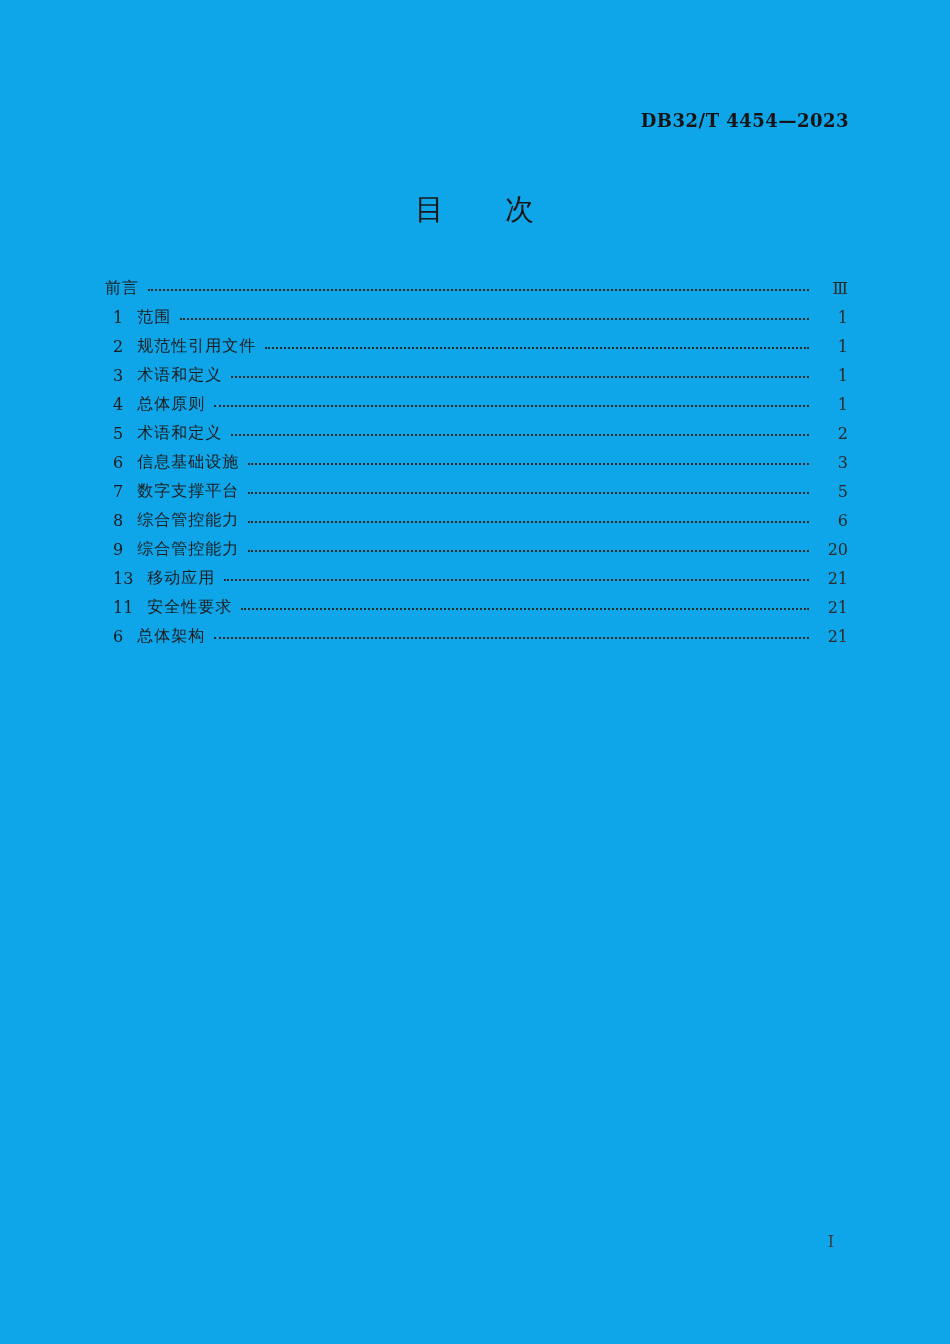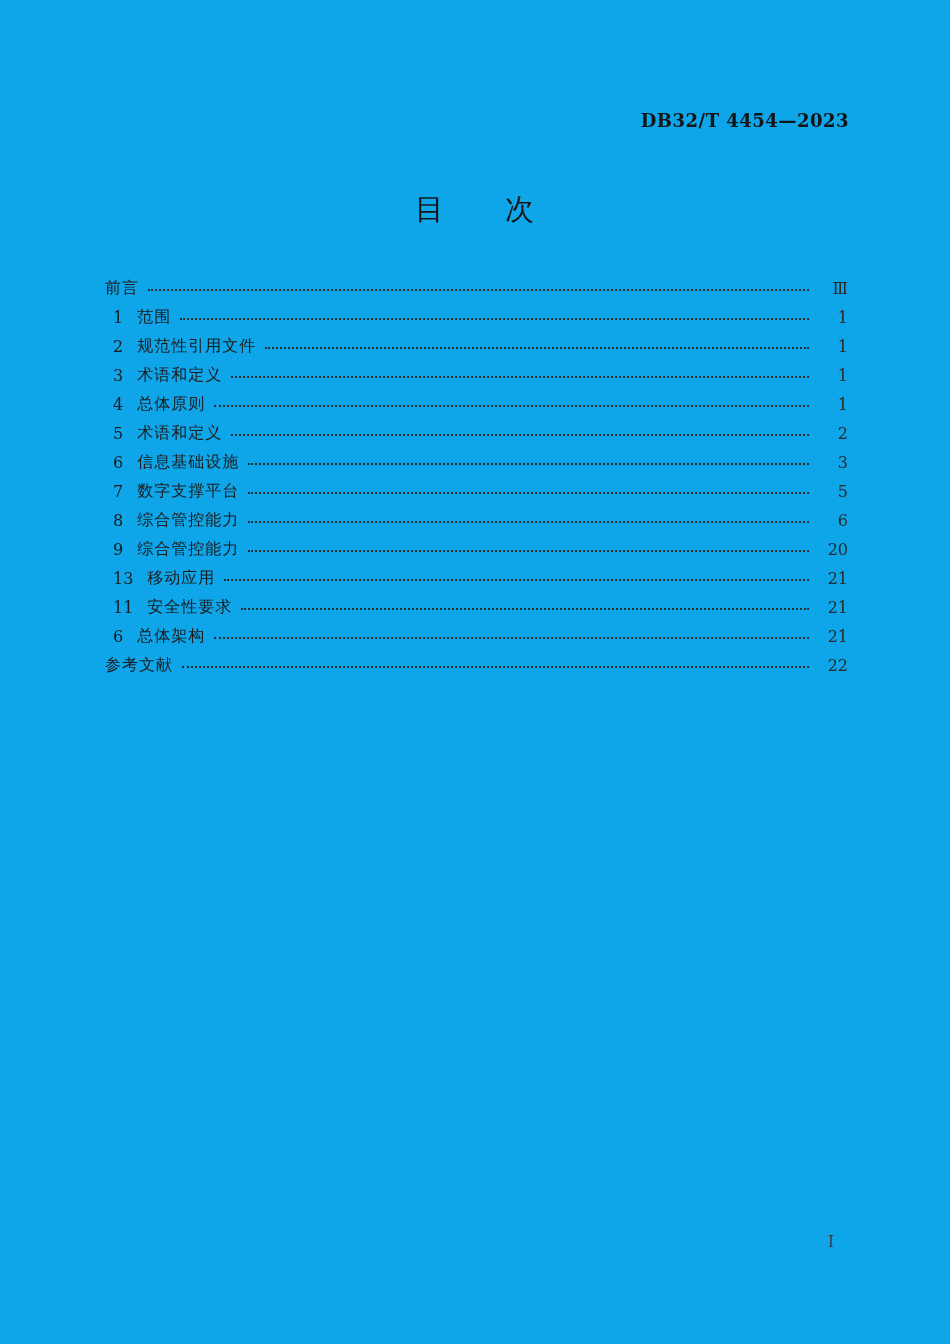--- a/index.html
+++ b/index.html
@@ -180,23 +180,17 @@
     <span class="toc-page">21</span>
   </div>
 
   <div class="toc-row">
     <span class="toc-num">6</span>
     <span class="toc-label">总体架构</span>
     <span class="toc-leader"></span>
     <span class="toc-page">21</span>
   </div>
 
-  <div class="toc-row">
-
-    <span class="toc-label">参考文献</span>
-    <span class="toc-leader"></span>
-    <span class="toc-page">22</span>
-  </div>
 </div>
 
   <div class="doc-footer">Ⅰ</div>
 
 </div>
 
 </body></html>

